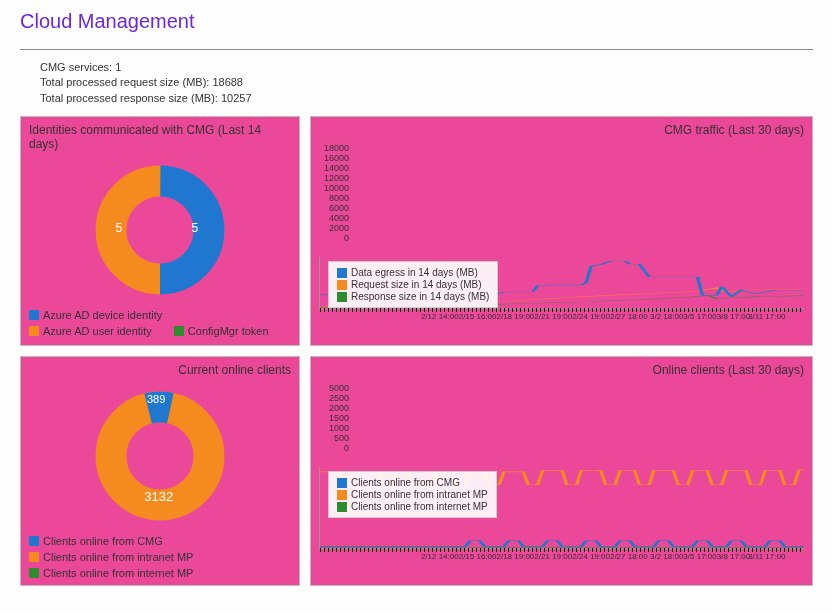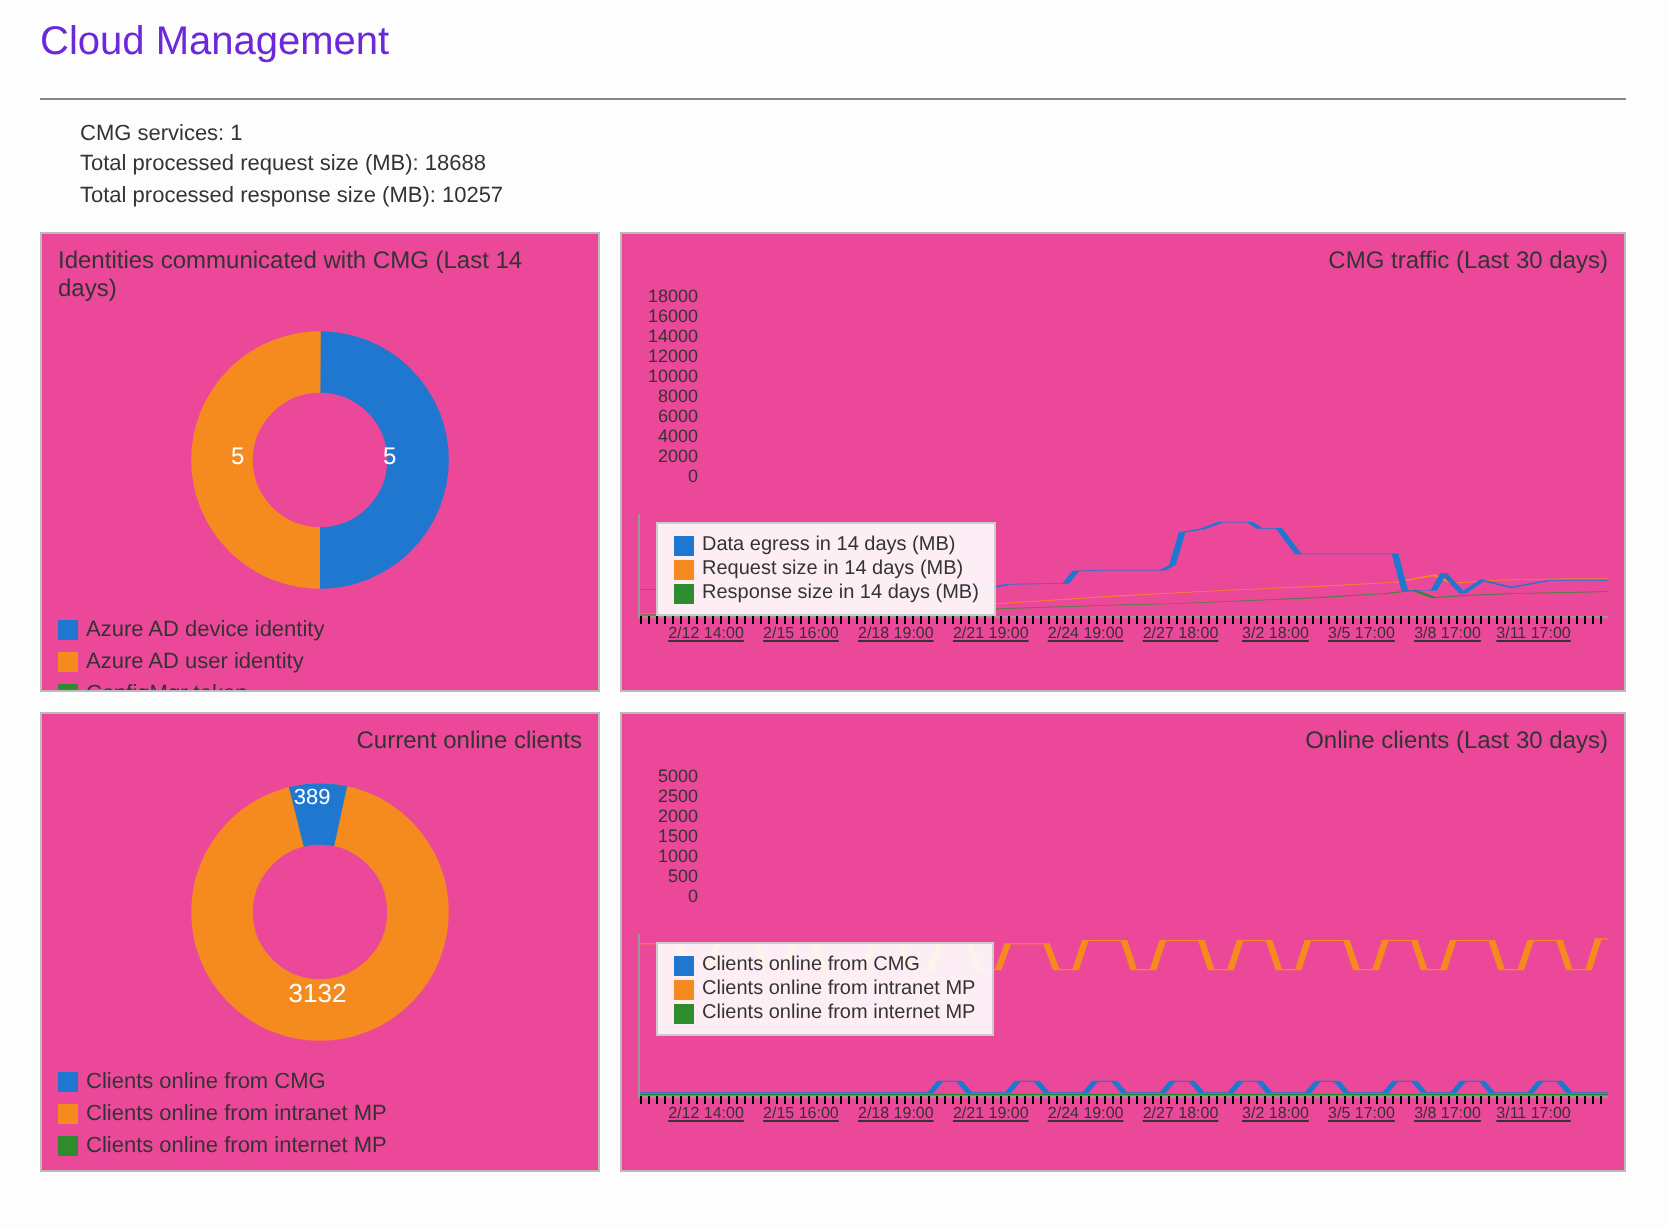--- a/index.html
+++ b/index.html
@@ -62,21 +62,20 @@
     color: #fff;
     font-weight: 400;
     pointer-events: none;
   }
   .legend {
     display: flex;
     flex-wrap: wrap;
     gap: 4px 22px;
     font-size: 11px;
     margin-top: 4px;
-    flex-direction: column;
   }
   .legend-item {
     display: inline-flex;
     align-items: center;
     gap: 4px;
     white-space: nowrap;
   }
   .swatch {
     width: 10px;
     height: 10px;
@@ -106,22 +105,21 @@
     margin-bottom: 12px;
   }
   .x-axis {
     position: absolute;
     left: 34px;
     right: 0;
     bottom: 0;
     font-size: 8px;
     color: #333;
     display: flex;
-    justify-content: space-between;
-    text-decoration: underline;
+    justify-content: flex-end;
   }
   .x-tick { transform: translateX(-50%); white-space: nowrap; }
   .inner-legend {
     position: absolute;
     top: 4px;
     left: 8px;
     border: 1px solid #ccc;
     background: rgba(255,255,255,0.9);
     padding: 4px 8px;
     font-size: 10px;

